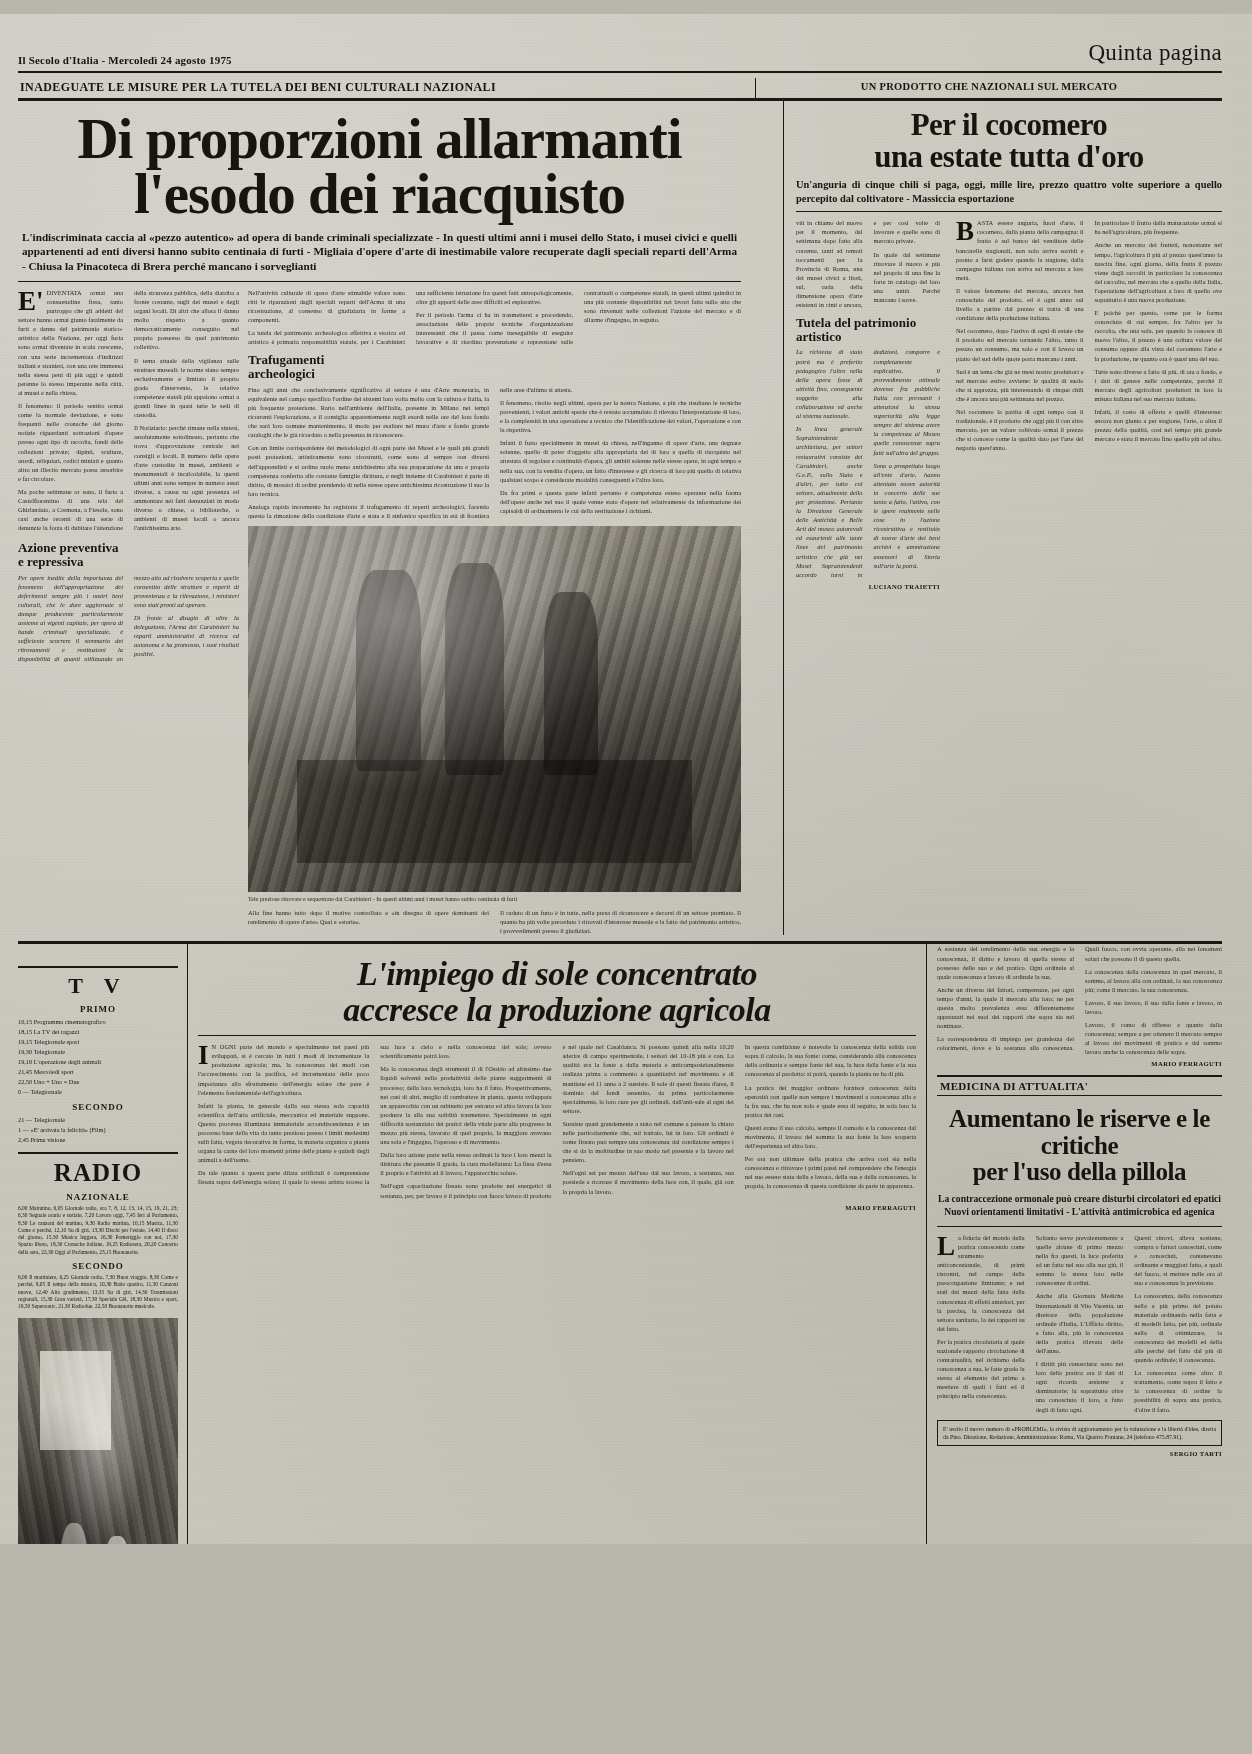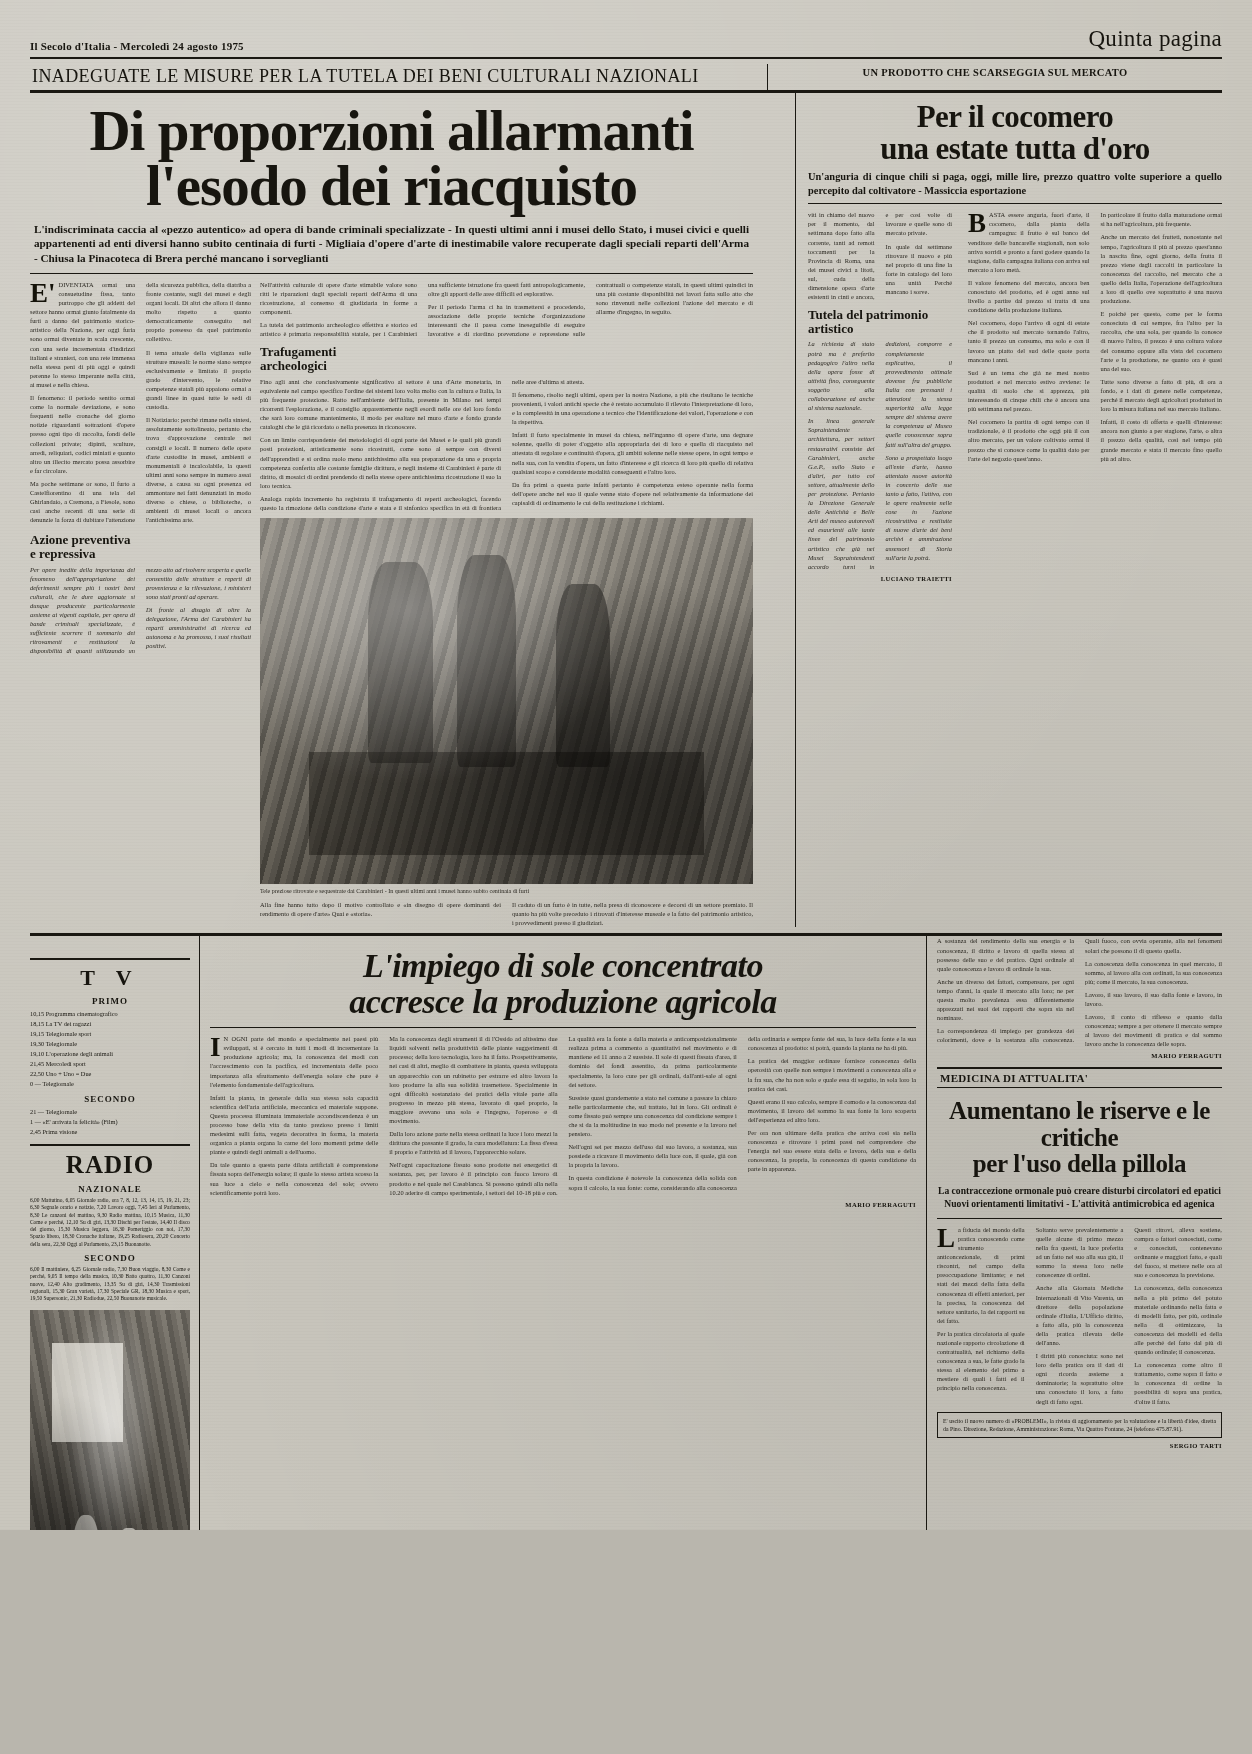--- a/index.html
+++ b/index.html
@@ -1,40 +1,40 @@
 <!DOCTYPE html>
 <html><head>
 <meta charset="utf-8">
 <style>
   html,body{margin:0;padding:0;background:#b9b6ad;}
   body{font-family:"Liberation Serif",serif;}
   .page{
-    position:relative;width:1252px;height:1530px;margin:0 auto;
+    position:relative;width:1252px;height:1530px;margin:14px auto;
     background:#c9c6bd;
     background-image:
       radial-gradient(circle at 20% 10%, rgba(255,255,255,.22), rgba(255,255,255,0) 60%),
       radial-gradient(circle at 80% 80%, rgba(0,0,0,.06), rgba(0,0,0,0) 55%);
     overflow:hidden;
     box-sizing:border-box;
-    padding:26px 30px 20px 30px;
+    padding:26px 30px 20px 18px;
     color:#17150f;
   }
   .noise{position:absolute;inset:0;pointer-events:none;opacity:.30;
     background-image:repeating-linear-gradient(0deg, rgba(0,0,0,.05) 0 1px, rgba(255,255,255,0) 1px 3px);}
 
   
   .masthead{display:flex;justify-content:space-between;align-items:flex-end;
     font-size:11px;font-weight:bold;letter-spacing:.2px;padding-bottom:3px;}
   .masthead .left{font-size:11px;}
   .masthead .right{font-size:23px;font-weight:normal;font-family:"Liberation Serif",serif;letter-spacing:.3px;}
   .rule-thick{border-top:2px solid #1a1812;margin-top:2px;}
 
   
   .kickrow{display:flex;margin-top:5px;}
-  .kick-left{flex:0 0 735px;font-size:18px;font-weight:normal;letter-spacing:.4px;padding:2px 0 3px 2px;}
+  .kick-left{flex:0 0 735px;font-size:12px;font-weight:bold;letter-spacing:.4px;padding:2px 0 3px 2px;}
   .kick-right{flex:1;font-size:10.5px;font-weight:bold;letter-spacing:.3px;text-align:center;padding:3px 0;border-left:1px solid #1a1812;}
   .kickline{border-top:1px solid #1a1812;border-bottom:2px solid #1a1812;height:0;}
 
   
   .toparea{display:flex;margin-top:0;gap:30px;}
   .col-main{flex:0 0 735px;padding-right:12px;box-sizing:border-box;}
   .col-right{flex:1;padding-left:12px;border-left:1px solid #1a1812;box-sizing:border-box;}
 
   .headline{
     text-align:center;font-weight:bold;line-height:.97;letter-spacing:-1px;
@@ -129,21 +129,21 @@
   <div class="noise"></div>
 
   <div class="masthead">
     <div class="left">Il Secolo d'Italia - Mercoledì 24 agosto 1975</div>
     <div class="right">Quinta pagina</div>
   </div>
   <div class="rule-thick"></div>
 
   <div class="kickrow">
     <div class="kick-left">INADEGUATE LE MISURE PER LA TUTELA DEI BENI CULTURALI NAZIONALI</div>
-    <div class="kick-right">UN PRODOTTO CHE SCARSEGGIA SUL MERCATO</div>
+    <div class="kick-right">UN PRODOTTO CHE NAZIONALI SUL MERCATO</div>
   </div>
   <div class="kickline"></div>
 
   <div class="toparea">
 
     <div class="col-main">
       <div class="headline">
         <span>Di proporzioni allarmanti</span>
         <span class="l2">l'esodo dei riacquisto</span>
       </div>

